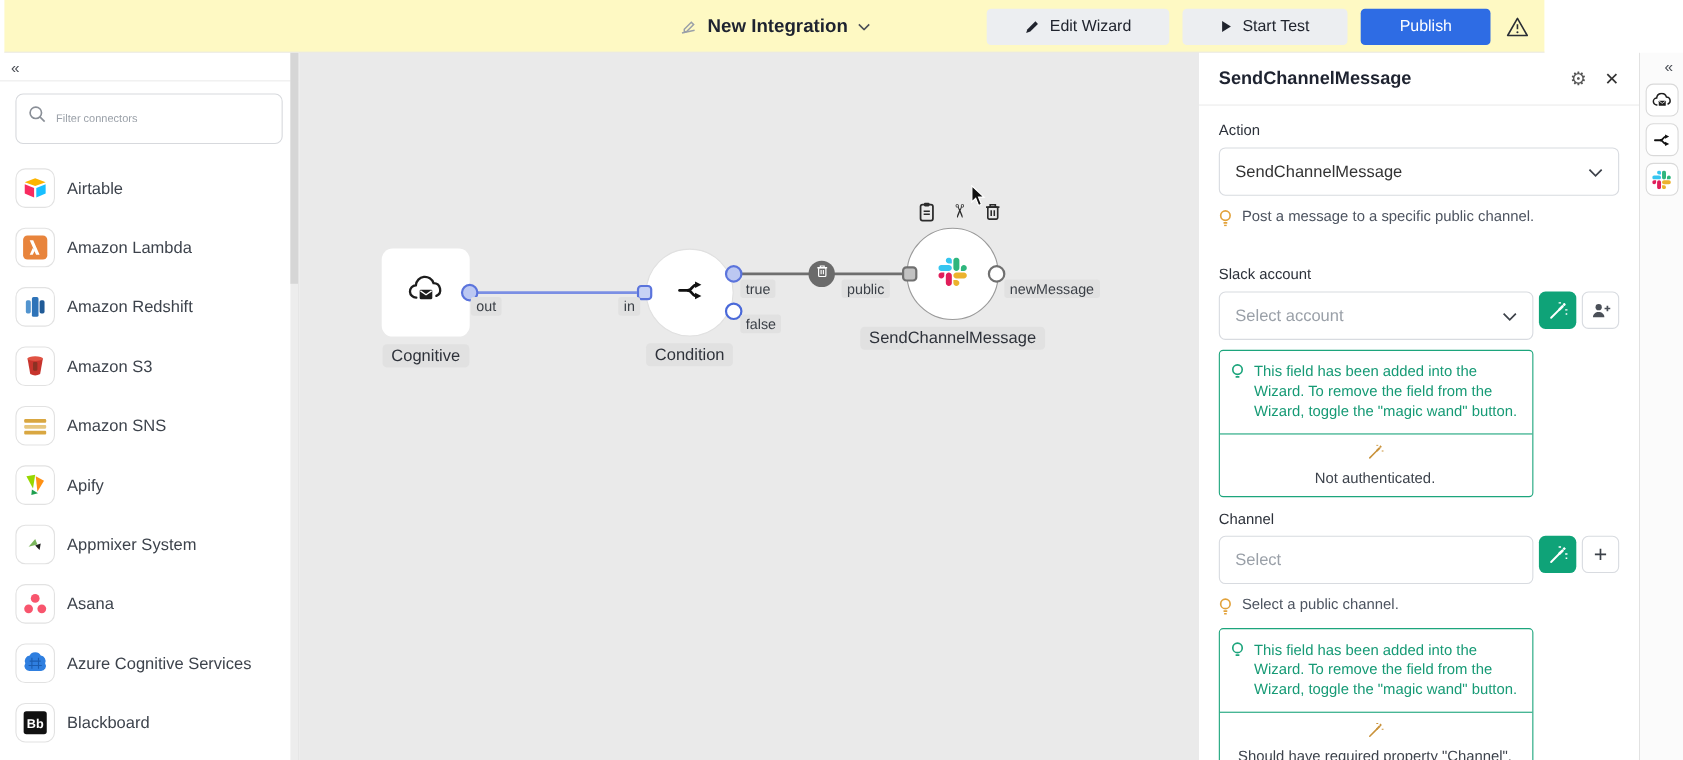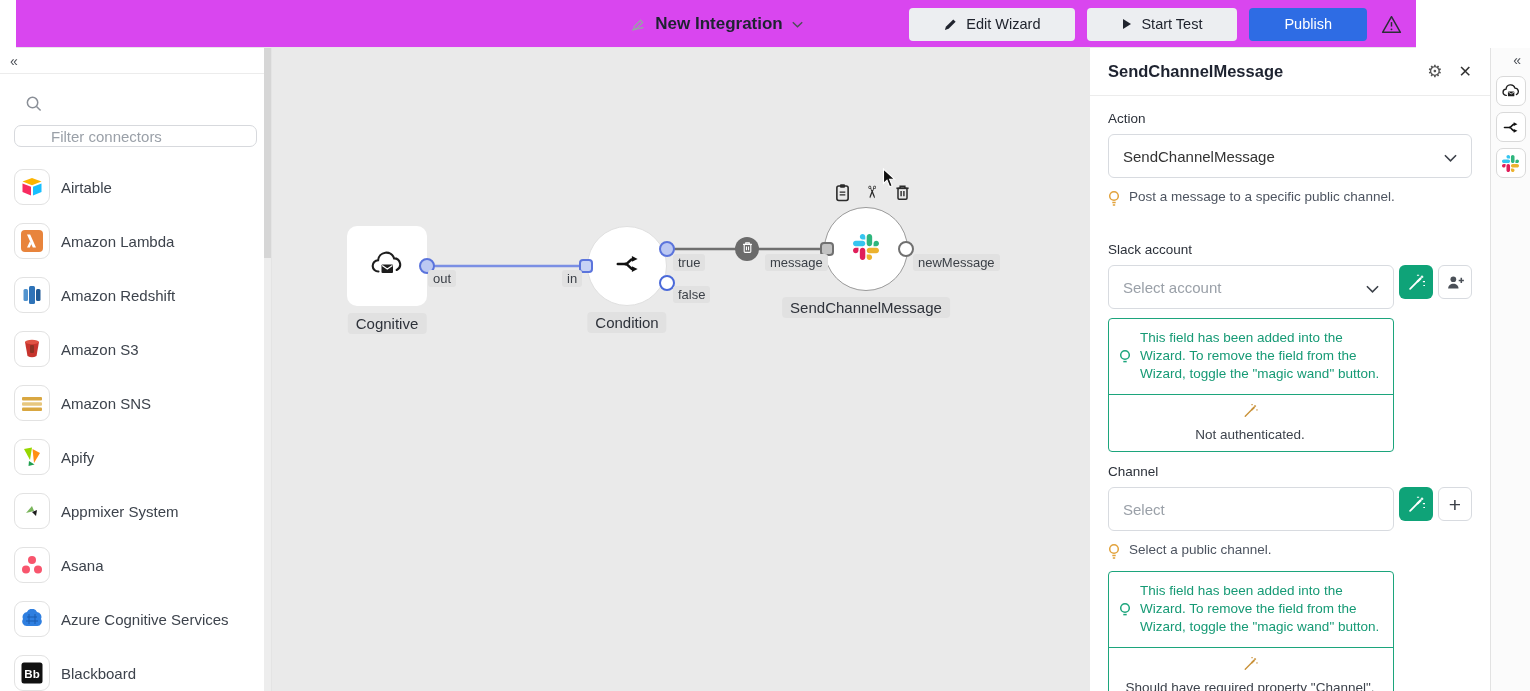--- a/index.html
+++ b/index.html
@@ -1,40 +1,40 @@
 <!DOCTYPE html>
 <html><head>
 <meta charset="utf-8">
 <style>
   * { margin:0; padding:0; box-sizing:border-box; }
   html,body { width:1530px; height:691px; overflow:hidden; }
   body { font-family:"Liberation Sans", sans-serif; background:#fff; color:#20242e; }
   .screen { position:relative; width:1530px; height:691px; overflow:hidden; }
 
   
-  .topbar { position:absolute; left:16px; top:0; width:1400px; height:48px; background:#d946ef;
+  .topbar { position:absolute; left:4px; top:0; width:1400px; height:48px; background:#fef9c3;
             border-bottom:1px solid #e7e7e7; display:flex; align-items:center; }
   .topbar-center { position:absolute; left:0; right:0; top:0; height:48px;
                    display:flex; align-items:center; justify-content:center; gap:9px; }
   .title-text { font-size:17px; font-weight:700; color:#1e2330; }
   .topbar-right { position:absolute; right:14px; top:0; height:48px; display:flex; align-items:center; gap:12px; }
   .btn { height:33px; border-radius:4px; display:inline-flex; align-items:center; gap:9px;
          padding:0 35px; font-size:14.5px; font-weight:500; color:#20242e; background:#eceef1; cursor:pointer; }
   .btn-primary { background:#2e6ce4; color:#fff; font-weight:500; }
   .mini-ic { display:inline-flex; align-items:center; }
 
   
   .sidebar { position:absolute; left:0; top:48px; width:272px; height:643px; background:#fff;
              border-right:1px solid #e4e4e4; }
   .sidebar-top { height:26px; display:flex; align-items:center; padding:0 10px;
                  border-bottom:1px solid #ececec; color:#4b4f56; font-size:14px; }
   .search-wrap { margin:11px 14px 0 14px; position:relative; }
-  .search-input { width:100%; height:22px; border:1px solid #d7d9dd; border-radius:7px;
-                  padding:0 12px 0 36px; font-size:15px; color:#333; outline:none;
-                  font-family:"Liberation Sans", sans-serif;margin-top:40px; }
+  .search-input { width:100%; height:46px; border:1px solid #d7d9dd; border-radius:7px;
+                  padding:0 12px 0 36px; font-size:10px; color:#333; outline:none;
+                  font-family:"Liberation Sans", sans-serif; }
   .search-input::placeholder { color:#9aa0a8; }
   .search-ic { position:absolute; left:11px; top:10px; }
   .connector-list { margin-top:13px; }
   .connector-item { height:54px; display:flex; align-items:center; padding:0 14px; gap:11px; cursor:pointer; }
   .conn-tile { width:36px; height:36px; border:1px solid #e2e2e2; border-radius:9px;
                display:flex; align-items:center; justify-content:center; background:#fff; flex:0 0 auto; }
   .conn-label { font-size:15px; color:#3d434c; }
   .sidebar-scroll { position:absolute; right:0; top:0; width:7px; height:643px; background:#ededed; }
   .sidebar-thumb { position:absolute; right:0; top:0; width:7px; height:210px; background:#d6d6d6; }
 
@@ -85,21 +85,21 @@
   .field-row .grow { flex:1; }
   .sq-btn { width:34px; height:34px; border-radius:6px; display:flex; align-items:center; justify-content:center;
             cursor:pointer; flex:0 0 auto; }
   .sq-btn.green { background:#0fa378; }
   .sq-btn.plain { background:#fff; border:1px solid #d8dbe0; color:#4b5058; }
   .plus-glyph { font-size:21px; color:#3c4149; font-weight:400; line-height:1; }
   .txt-input { width:100%; height:44px; border:1px solid #d8dbe0; border-radius:6px; padding:0 14px;
                font-size:15px; color:#333; outline:none; font-family:"Liberation Sans", sans-serif; }
   .txt-input::placeholder { color:#9aa0a8; }
   .wizard-box { border:1px solid #1ca57c; border-radius:4px; margin-top:9px; }
-  .wizard-note { display:flex; gap:9px; padding:10px 12px 11px 10px; font-size:13.5px; line-height:18px; color:#169a75;align-items:center; }
+  .wizard-note { display:flex; gap:9px; padding:10px 12px 11px 10px; font-size:13.5px; line-height:18px; color:#169a75; }
   .wizard-note svg { flex:0 0 auto; margin-top:1px; }
   .status-row { display:flex; gap:9px; align-items:center; border-top:1px solid #1ca57c;
                 padding:9px 12px 9px 10px; font-size:13.5px; color:#3d434c;flex-direction:column; }
 
   
   .rail { position:absolute; left:1491px; top:48px; width:39px; height:643px; background:#fbfbfb; }
   .rail-top { height:24px; display:flex; align-items:center; justify-content:flex-end; padding:0 9px;
               color:#4b4f56; font-size:14px; }
   .rail-items { display:flex; flex-direction:column; align-items:center; gap:6px; margin-top:4px; }
   .rail-btn { width:30px; height:30px; border:1px solid #d9d9d9; border-radius:7px; background:#fff;
@@ -345,21 +345,21 @@
 
     <div class="node-circle node-send">
       <span id="slack-node-icon"><svg width="26" height="26" viewBox="0 0 122.8 122.8">
             <path d="M25.8 77.6c0 7.1-5.8 12.9-12.9 12.9S0 84.7 0 77.6s5.8-12.9 12.9-12.9h12.9v12.9zM32.3 77.6c0-7.1 5.8-12.9 12.9-12.9s12.9 5.8 12.9 12.9v32.3c0 7.1-5.8 12.9-12.9 12.9s-12.9-5.8-12.9-12.9V77.6z" fill="#E01E5A"></path>
             <path d="M45.2 25.8c-7.1 0-12.9-5.8-12.9-12.9S38.1 0 45.2 0s12.9 5.8 12.9 12.9v12.9H45.2zM45.2 32.3c7.1 0 12.9 5.8 12.9 12.9s-5.8 12.9-12.9 12.9H12.9C5.8 58.1 0 52.3 0 45.2s5.8-12.9 12.9-12.9h32.3z" fill="#36C5F0"></path>
             <path d="M97 45.2c0-7.1 5.8-12.9 12.9-12.9s12.9 5.8 12.9 12.9-5.8 12.9-12.9 12.9H97V45.2zM90.5 45.2c0 7.1-5.8 12.9-12.9 12.9s-12.9-5.8-12.9-12.9V12.9C64.7 5.8 70.5 0 77.6 0s12.9 5.8 12.9 12.9v32.3z" fill="#2EB67D"></path>
             <path d="M77.6 97c7.1 0 12.9 5.8 12.9 12.9s-5.8 12.9-12.9 12.9-12.9-5.8-12.9-12.9V97h12.9zM77.6 90.5c-7.1 0-12.9-5.8-12.9-12.9s5.8-12.9 12.9-12.9h32.3c7.1 0 12.9 5.8 12.9 12.9s-5.8 12.9-12.9 12.9H77.6z" fill="#ECB22E"></path>
           </svg></span>
     </div>
     <div class="port-sq p-gray-sq" style="left:548px; top:194px;"></div>
-    <div class="port-pill" style="left:493px; top:206px;">message</div>
+    <div class="port-pill" style="left:493px; top:206px;">public</div>
     <div class="port p-gray-empty" style="left:626px; top:193px;"></div>
     <div class="port-pill" style="left:641px; top:206px;">newMessage</div>
     <div class="node-label" style="left:594px; top:249px;">SendChannelMessage</div>
 
     <span class="cursor">
       <svg width="15" height="21" viewBox="0 0 15 21">
           <path d="M1.5 1 L1.5 15.5 L5 12.2 L7.6 18.8 L10.2 17.7 L7.6 11.2 L12.5 11.2 Z" fill="#111" stroke="#fff" stroke-width="1.1"></path>
         </svg>
     </span>
   </div>

